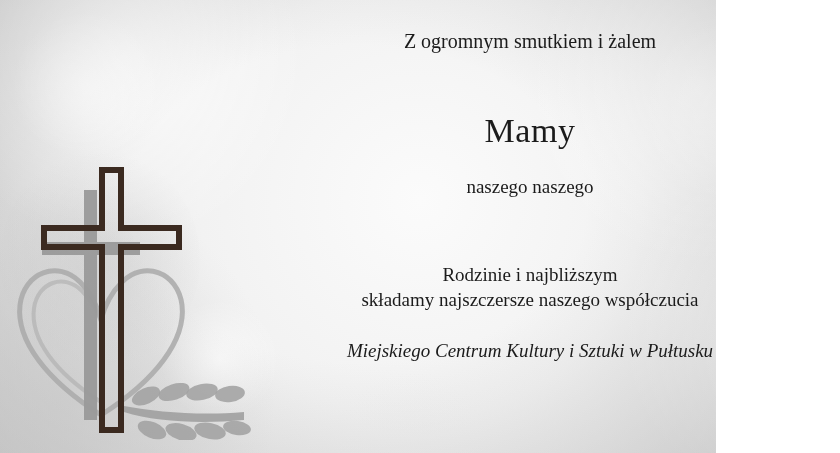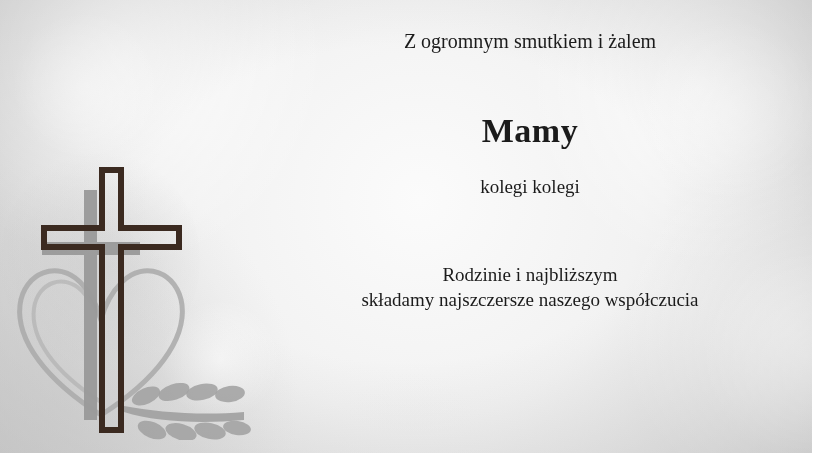--- a/index.html
+++ b/index.html
@@ -7,21 +7,21 @@
     padding: 0;
   }
   body {
     width: 840px;
     height: 453px;
     overflow: hidden;
     font-family: "Liberation Serif", serif;
   }
   .card {
     position: relative;
-    width: 812px;
+    width: 716px;
     height: 453px;
     background:
       radial-gradient(circle at 120px 60px, rgba(255,255,255,0.85) 0%, rgba(255,255,255,0) 26%),
       radial-gradient(circle at 700px 90px, rgba(255,255,255,0.75) 0%, rgba(255,255,255,0) 22%),
       radial-gradient(circle at 790px 330px, rgba(255,255,255,0.6) 0%, rgba(255,255,255,0) 20%),
       radial-gradient(circle at 60px 400px, rgba(210,210,210,0.7) 0%, rgba(255,255,255,0) 28%),
       radial-gradient(circle at 420px 200px, #fbfbfb 0%, #f2f2f2 45%, #e3e3e3 78%, #d6d6d6 100%);
     overflow: hidden;
   }
   
@@ -68,21 +68,21 @@
     left: 0;
     right: 0;
     font-size: 20px;
   }
   .mamy {
     position: absolute;
     top: 112px;
     left: 0;
     right: 0;
     font-size: 34px;
-    font-weight: bold;
+    font-weight: normal;
     letter-spacing: 0.5px;
   }
   .kolegi {
     position: absolute;
     top: 176px;
     left: 0;
     right: 0;
     font-size: 19px;
   }
   .name {
@@ -154,25 +154,26 @@
   </div>
 
   <div class="text-block">
 
     <div class="intro">
       <div class="line">Z ogromnym smutkiem i żalem</div>
     </div>
 
     <div class="mamy">Mamy</div>
 
-    <div class="kolegi">kolegi kolegi</div>
+    <div class="kolegi">naszego naszego</div>
 
 
     <div class="condolence">
       <div class="line">Rodzinie i najbliższym</div>
       <div class="line">składamy najszczersze naszego współczucia</div>
     </div>
 
     <div class="signature">
+      <div class="line">Miejskiego Centrum Kultury i Sztuki w Pułtusku</div>
     </div>
 
   </div>
 </div>
 
 </body></html>

